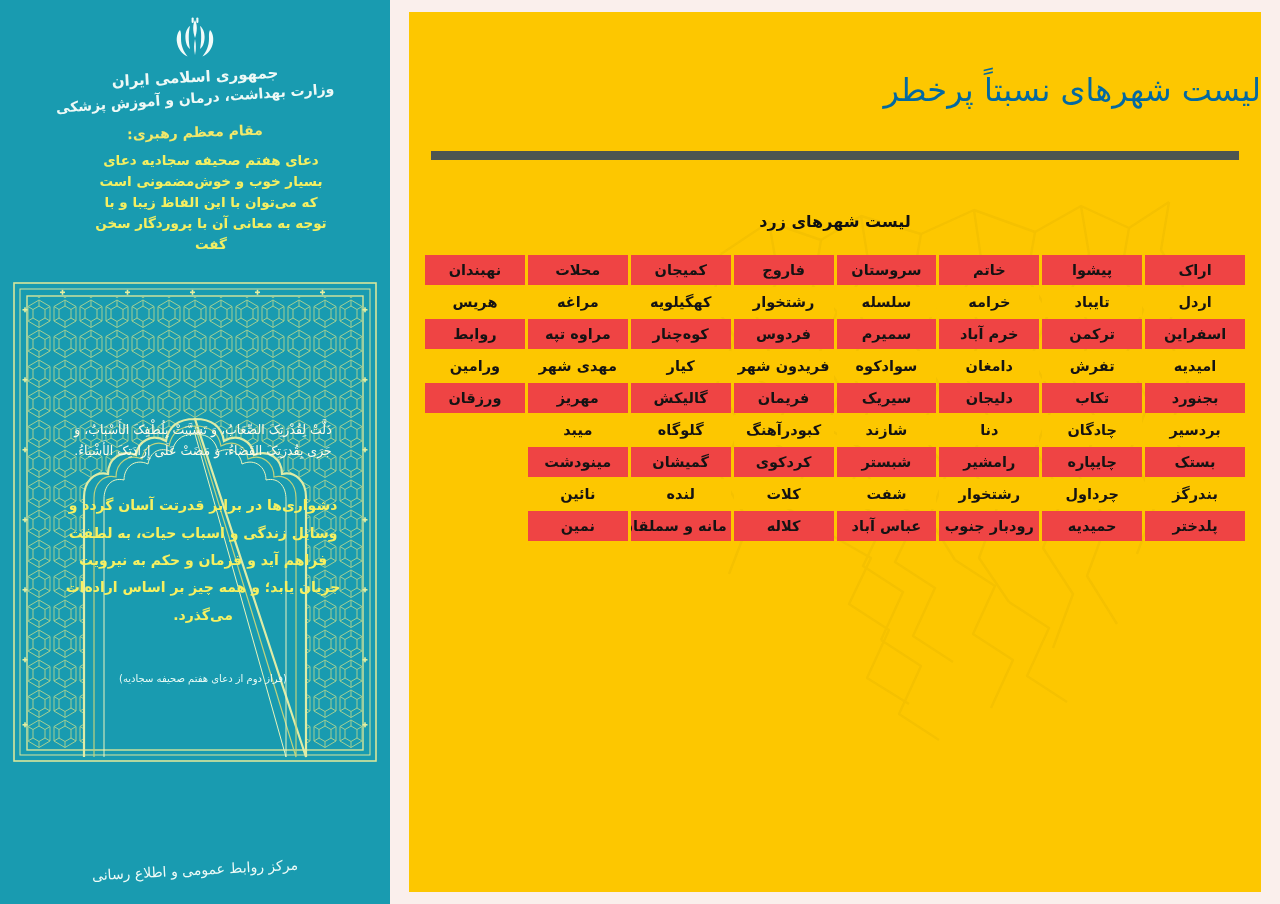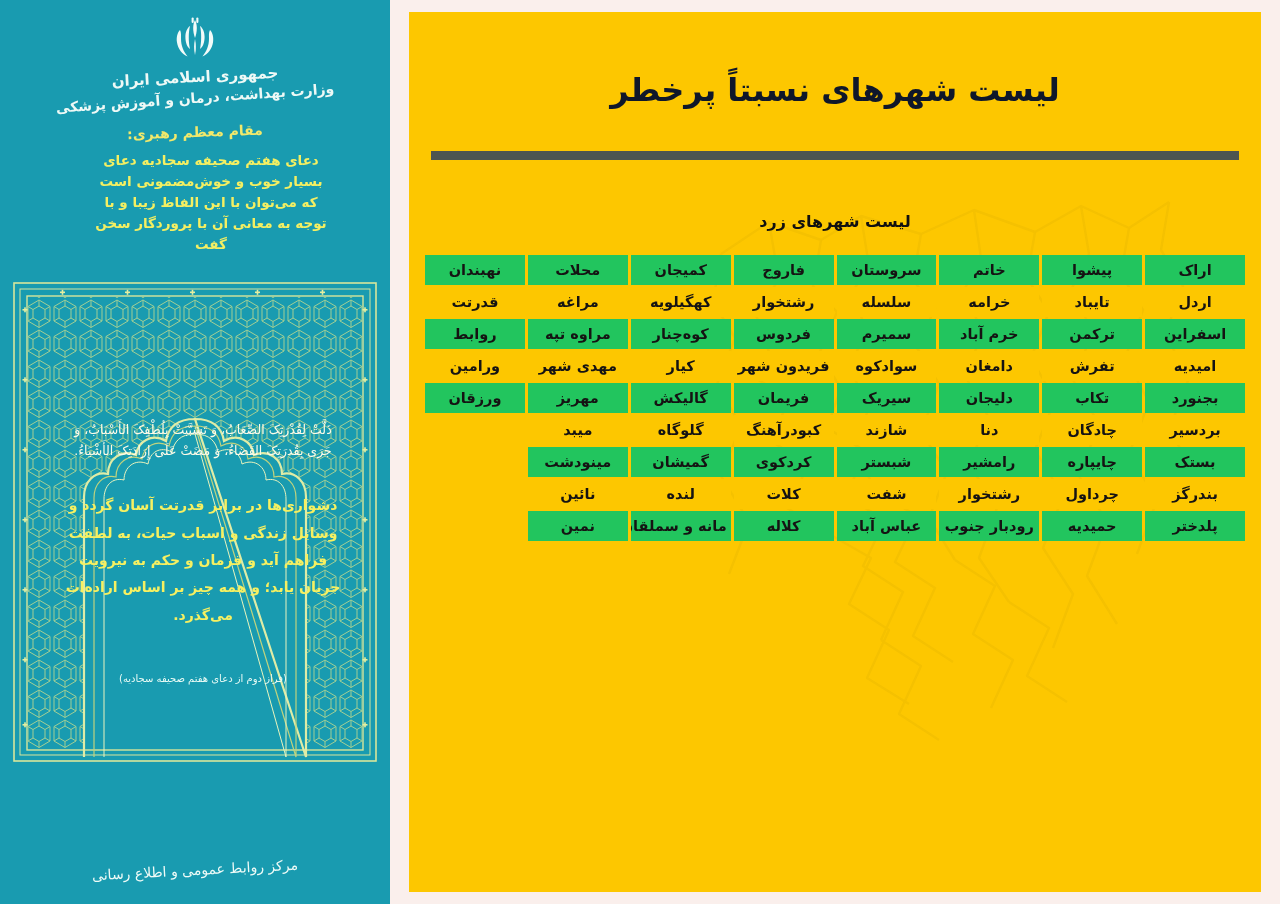--- a/index.html
+++ b/index.html
@@ -146,24 +146,24 @@
     position: absolute;
     top: 150px;
     left: 60px;
     width: 760px;
     height: 700px;
     opacity: .55;
     pointer-events: none;
   }
   .main-title {
     position: relative;
-    text-align: center;
-    color: #0f172a;
+    text-align: right;
+    color: #0369a1;
     font-size: 32px;
-    font-weight: bold;
+    font-weight: normal;
     padding-top: 38px;
     letter-spacing: .5px;
   }
   .divider-bar {
     position: relative;
     height: 9px;
     background: #4c5551;
     margin: 42px 22px 0 22px;
   }
   .sub-title {
@@ -186,21 +186,21 @@
   .city-table td {
     height: 26px;
     font-size: 14.5px;
     font-weight: bold;
     color: #151313;
     text-align: center;
     padding: 2px 4px;
     white-space: nowrap;
     overflow: hidden;
   }
-  tr.row-light td { background: #22c55e; }
+  tr.row-light td { background: #ef4444; }
   tr.row-dark  td { background: #fdc700; }
   td.empty { background: transparent !important; }
   tr.row-light td.empty { background: transparent !important; }
 </style>
 </head>
 <body>
 
 <div class="page">
 
   <aside class="teal-panel">
@@ -397,21 +397,21 @@
               <td>نهبندان</td>
             </tr>
             <tr class="row-dark">
               <td>اردل</td>
               <td>تایباد</td>
               <td>خرامه</td>
               <td>سلسله</td>
               <td>رشتخوار</td>
               <td>کهگیلویه</td>
               <td>مراغه</td>
-              <td>قدرتت</td>
+              <td>هریس</td>
             </tr>
             <tr class="row-light">
               <td>اسفراین</td>
               <td>ترکمن</td>
               <td>خرم آباد</td>
               <td>سمیرم</td>
               <td>فردوس</td>
               <td>کوه‌چنار</td>
               <td>مراوه تپه</td>
               <td>روابط</td>

